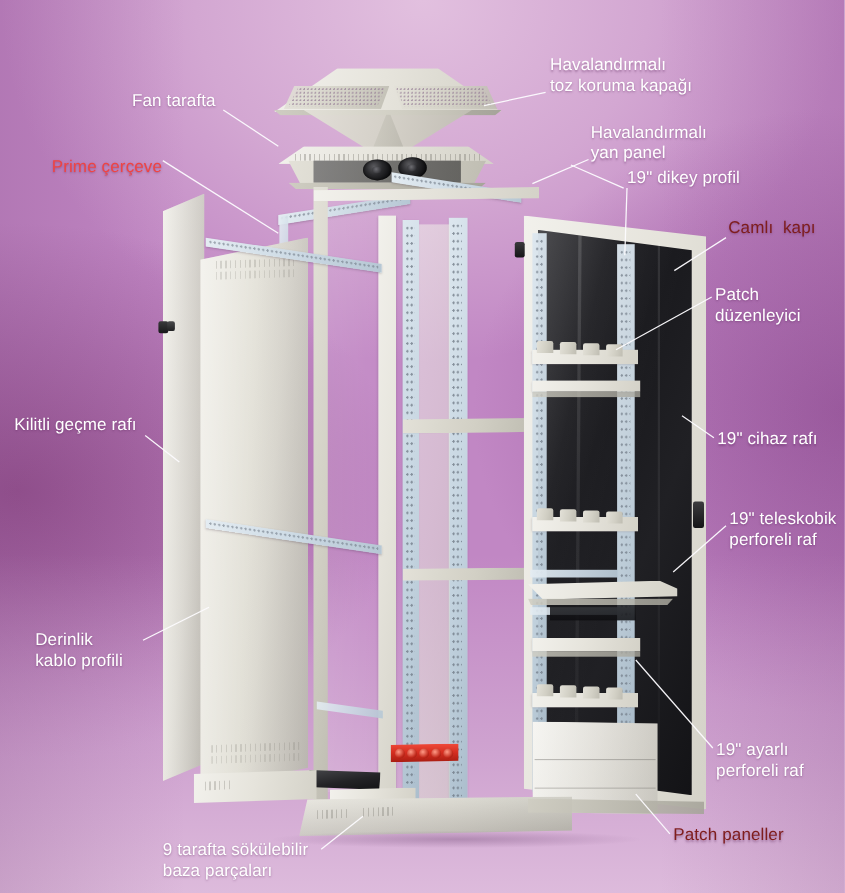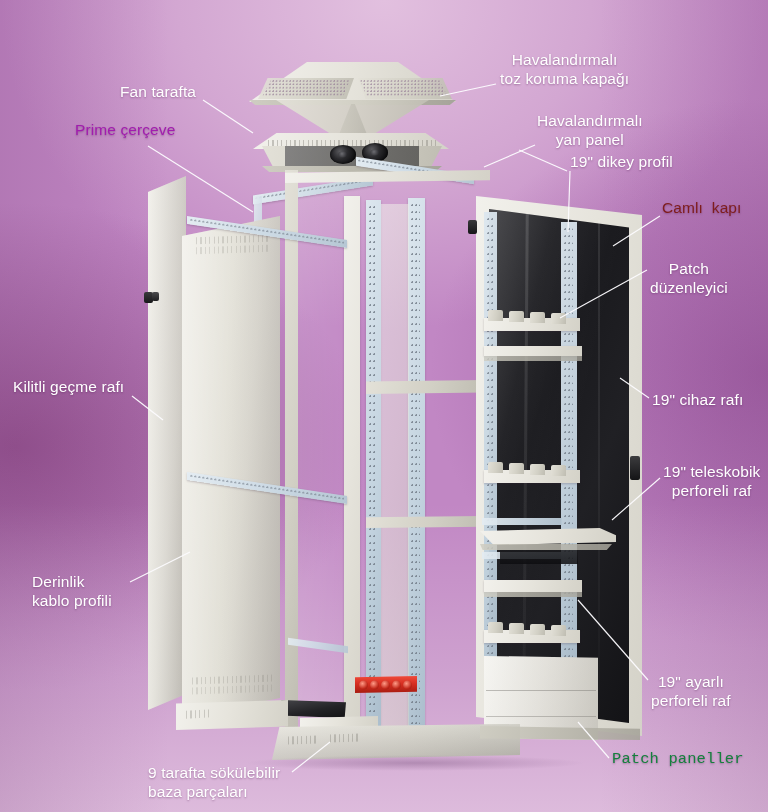--- a/index.html
+++ b/index.html
@@ -19,21 +19,21 @@
     background:radial-gradient(ellipse 44% 34% at 100% 46%, #a05fa4 0%, rgba(160,95,164,.5) 55%, rgba(160,95,164,0) 100%);}
   .bg-g4{position:absolute;inset:0;
     background:linear-gradient(to bottom, rgba(226,192,223,0) 62%, rgba(218,185,217,.55) 84%, rgba(226,196,224,.85) 100%);}
   .bg-g5{position:absolute;inset:0;
     background:linear-gradient(to right, rgba(120,60,120,.20) 0%, rgba(120,60,120,0) 22%, rgba(120,60,120,0) 78%, rgba(120,60,120,.16) 100%);}
 
   
   .label{position:absolute;color:#fff;font-size:15.5px;line-height:19px;
          font-weight:400;letter-spacing:.1px;white-space:pre;
          text-shadow:0 1px 2px rgba(80,30,80,.40);}
-  .label.r{text-align:center;}
+  .label.r{text-align:left;}
 
   
   svg.leaders{position:absolute;inset:0;width:768px;height:812px;pointer-events:none;}
   svg.leaders line{stroke:#fdfcff;stroke-width:1.15;opacity:.96;}
 
   
   .art{position:absolute;inset:0;}
   .pc{position:absolute;} 
 
   
@@ -314,32 +314,32 @@
       <line x1="130" y1="582" x2="190" y2="552" stroke="#fdfcff"></line>
       <line x1="648" y1="680" x2="578" y2="600" stroke="#fdfcff"></line>
       <line x1="609" y1="758" x2="578" y2="722" stroke="#fdfcff"></line>
       <line x1="292" y1="772" x2="330" y2="742" stroke="#fdfcff"></line>
     </svg>
 
   <div id="labels">
       <div class="label" style="left: 120px; top: 82px; color: rgb(255, 255, 255);">Fan tarafta</div>
       <div class="label r" style="left: 500px; top: 50px; color: rgb(255, 255, 255);">Havalandırmalı
 toz koruma kapağı</div>
-      <div class="label" style="left: 47px; top: 120px; color: #a21caf; margin-left: 28px;">Prime çerçeve</div>
+      <div class="label" style="left: 47px; top: 142px; color: #ef4444;">Prime çerçeve</div>
       <div class="label r" style="left: 537px; top: 111px; color: rgb(255, 255, 255);">Havalandırmalı
 yan panel</div>
       <div class="label r" style="left: 570px; top: 152px; color: rgb(255, 255, 255);">19" dikey profil</div>
       <div class="label r" style="left: 662px; top: 198px; color: #7f1d1d;">Camlı  kapı</div>
       <div class="label r" style="left: 650px; top: 259px; color: rgb(255, 255, 255);">Patch
 düzenleyici</div>
       <div class="label" style="left: 13px; top: 377px; color: rgb(255, 255, 255);">Kilitli geçme rafı</div>
       <div class="label r" style="left: 652px; top: 390px; color: rgb(255, 255, 255);">19" cihaz rafı</div>
       <div class="label r" style="left: 663px; top: 462px; color: rgb(255, 255, 255);">19" teleskobik
 perforeli raf</div>
       <div class="label" style="left: 32px; top: 572px; color: rgb(255, 255, 255);">Derinlik
 kablo profili</div>
       <div class="label r" style="left: 651px; top: 672px; color: rgb(255, 255, 255);">19" ayarlı
 perforeli raf</div>
-      <div class="label r" style="left: 612px; top: 750px; color: #15803d; font-family: Liberation Mono, monospace;">Patch paneller</div>
+      <div class="label r" style="left: 612px; top: 750px; color: #7f1d1d;">Patch paneller</div>
       <div class="label" style="left: 148px; top: 763px; color: rgb(255, 255, 255);">9 tarafta sökülebilir
 baza parçaları</div>
     </div>
 </div>
 
 </body></html>

